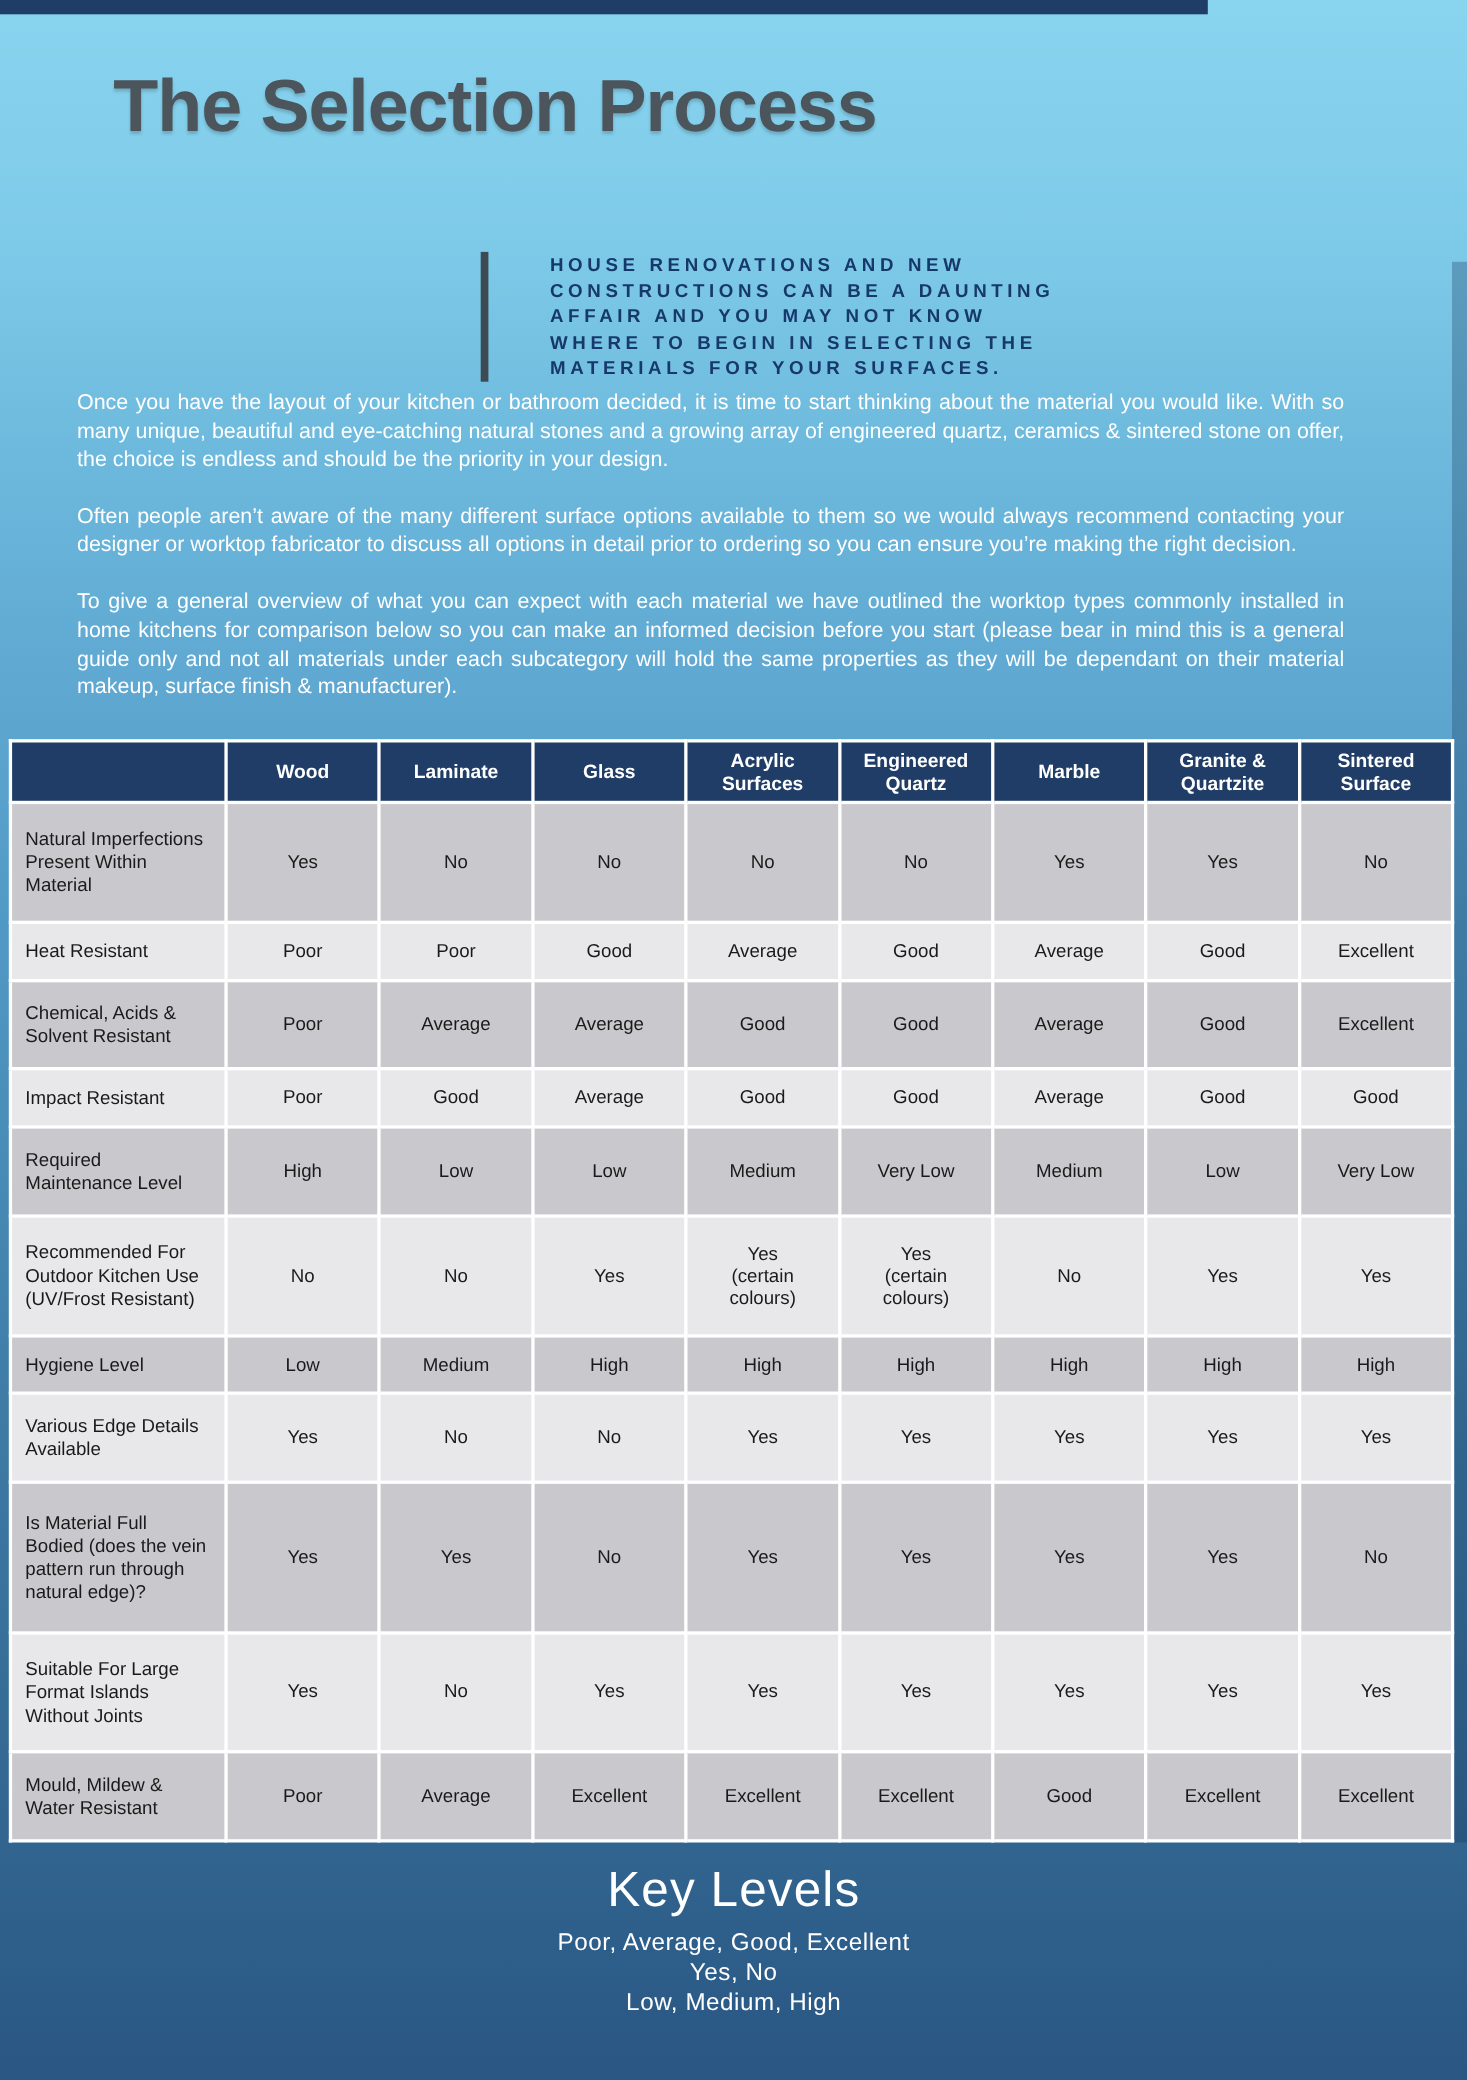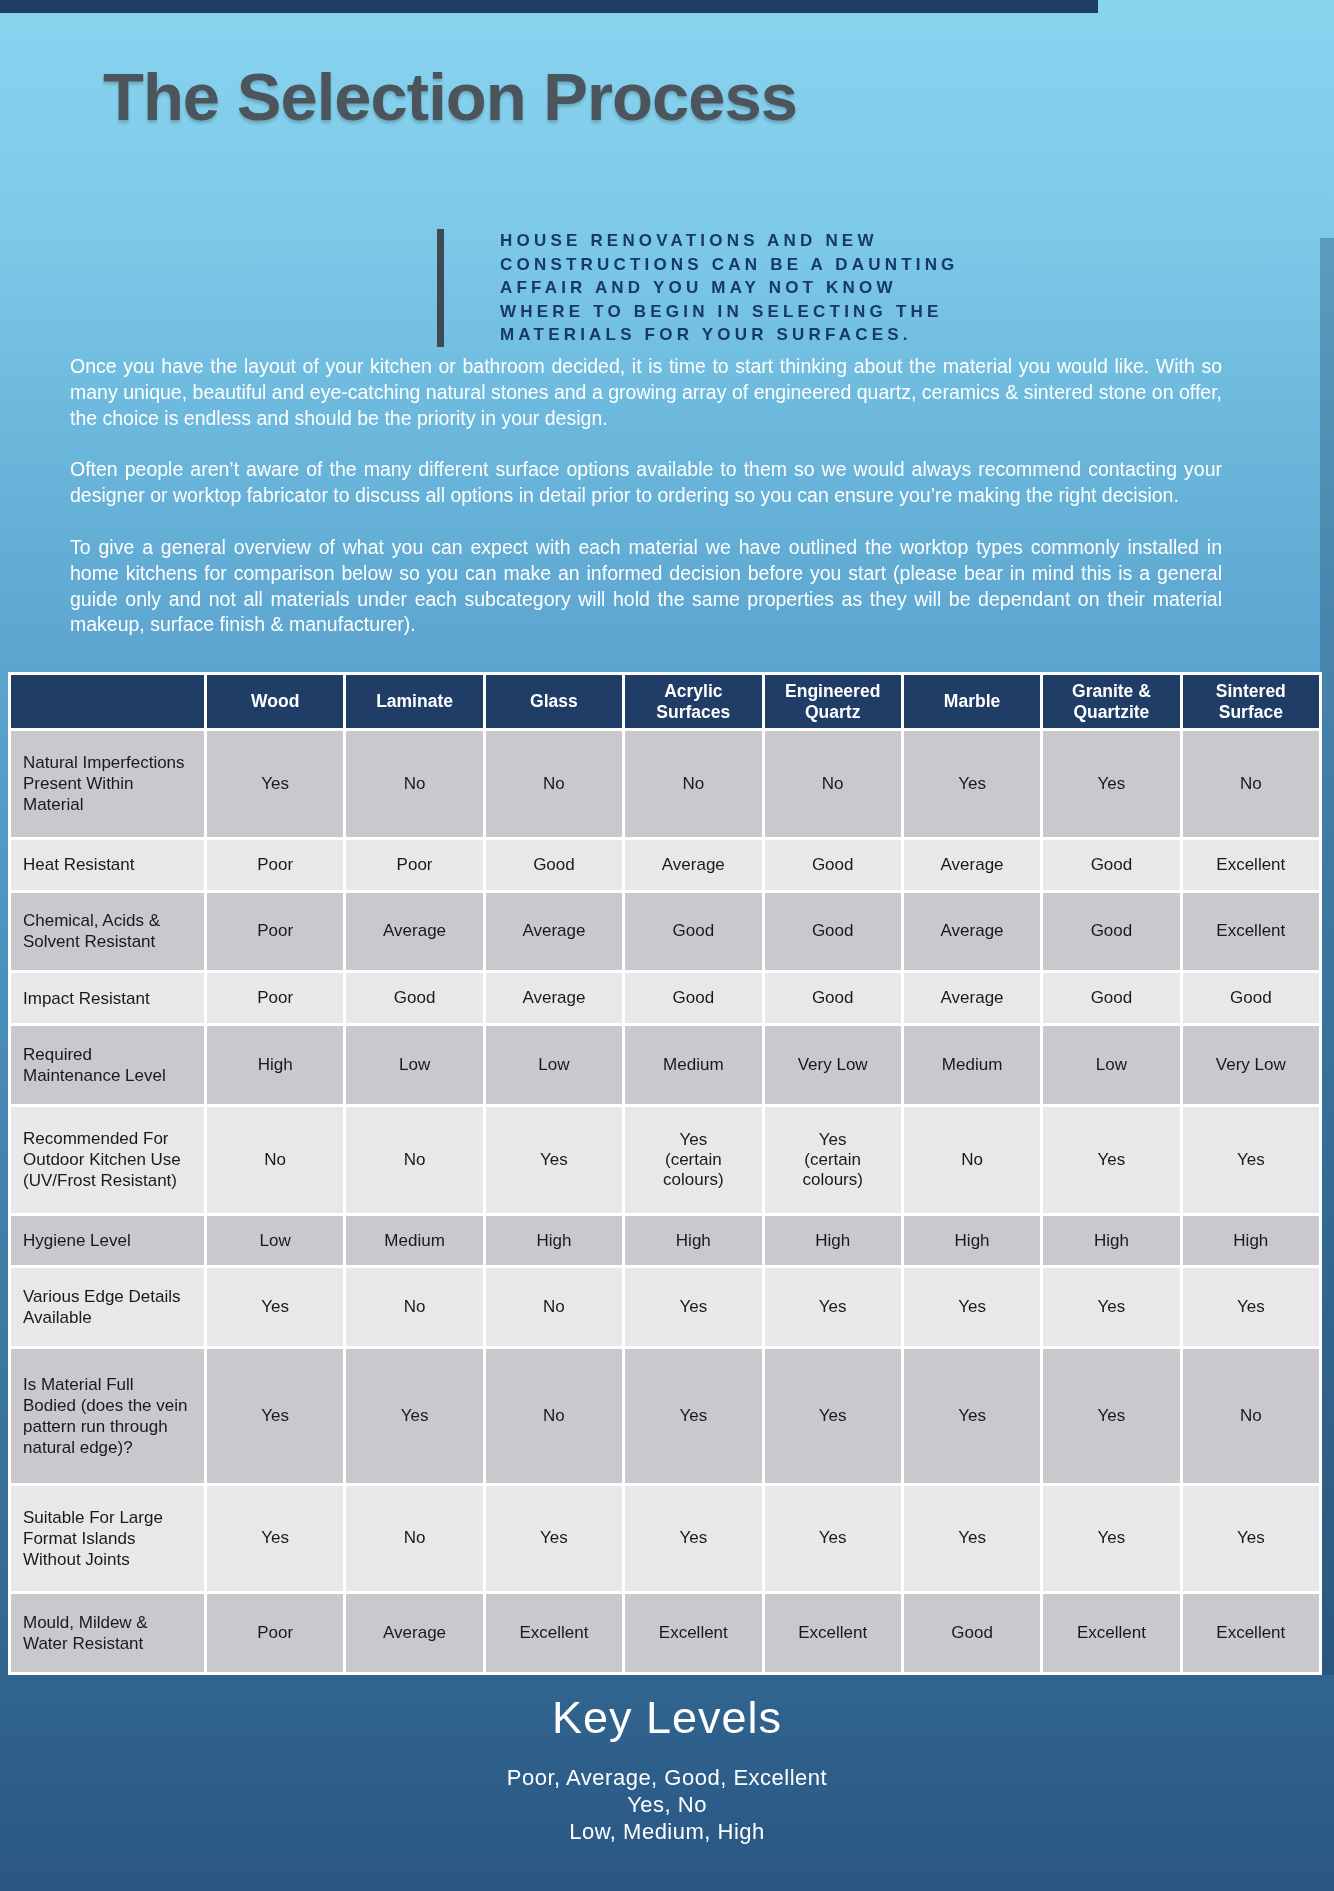--- a/index.html
+++ b/index.html
@@ -84,21 +84,21 @@
   table.compare tbody tr:nth-child(odd) th,
   table.compare tbody tr:nth-child(odd) td{background:var(--row-dark);}
   table.compare tbody tr:nth-child(even) th,
   table.compare tbody tr:nth-child(even) td{background:var(--row-light);}
   .footer{
     position:absolute;left:0;top:1692px;width:1334px;
     text-align:center;color:var(--body-text);
   }
   .footer-title{
     font-size:45px;font-weight:normal;letter-spacing:1px;
-    margin-bottom:20px;
+    margin-bottom:8px;
   }
   .footer-line{
     font-size:22px;line-height:27px;letter-spacing:0.5px;
   }
 </style>
 </head>
 <body>
 
 <div class="top-bar"></div>
 <div class="right-strip"></div>

